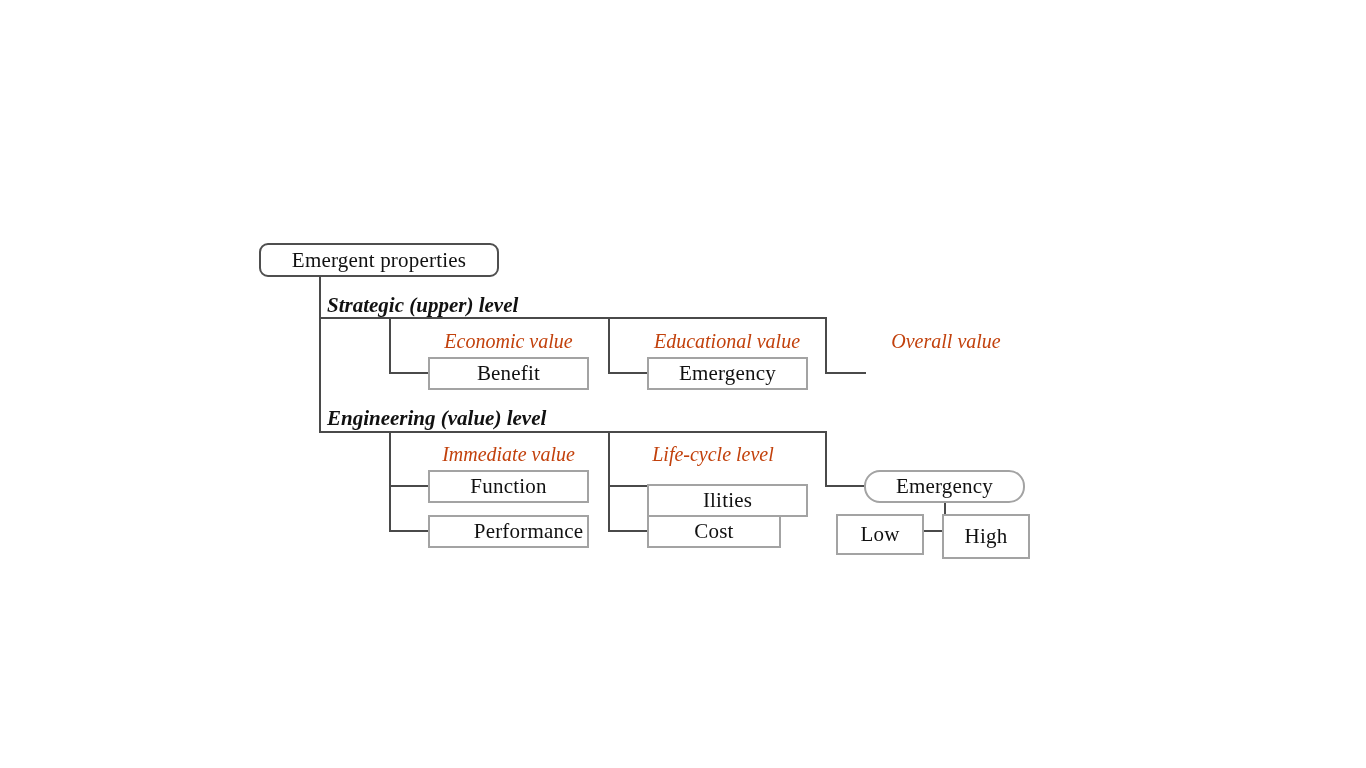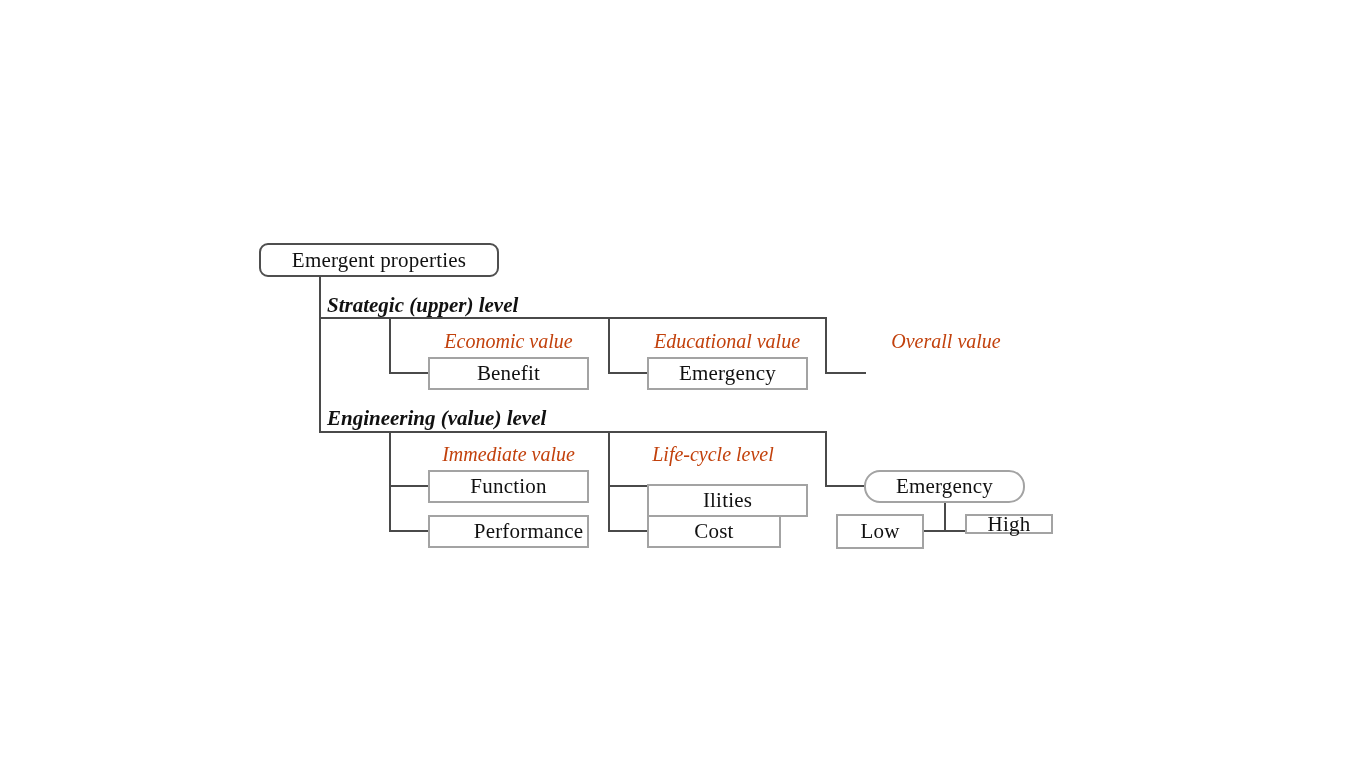--- a/index.html
+++ b/index.html
@@ -126,16 +126,16 @@
   <div class="node" style="left:428px; top:470px; width:161px; height:33px;">Function</div>
   <div class="node" style="left:428px; top:515px; width:161px; height:33px;padding-left:40px;">Performance</div>
   <div class="node" style="left:647px; top:484px; width:161px; height:33px;">Ilities</div>
   <div class="node" style="left:647px; top:515px; width:134px; height:33px;">Cost</div>
 
   <div class="node" style="left:864px; top:470px; width:161px; height:33px;border-radius:16px;">Emergency</div>
 
   <div class="line vline" style="left:944px; top:503px; height:28px;"></div>
   <div class="line hline" style="left:923px; top:530px; width:43px;"></div>
 
-  <div class="node" style="left:836px; top:514px; width:88px; height:35px;">Low</div>
-  <div class="node" style="left:965px; top:514px; width:88px; height:20px;">High</div>
+  <div class="node" style="left:836px; top:514px; width:88px; height:41px;">Low</div>
+  <div class="node" style="left:942px; top:514px; width:88px; height:45px;">High</div>
 
 </div>
 
 </body></html>

